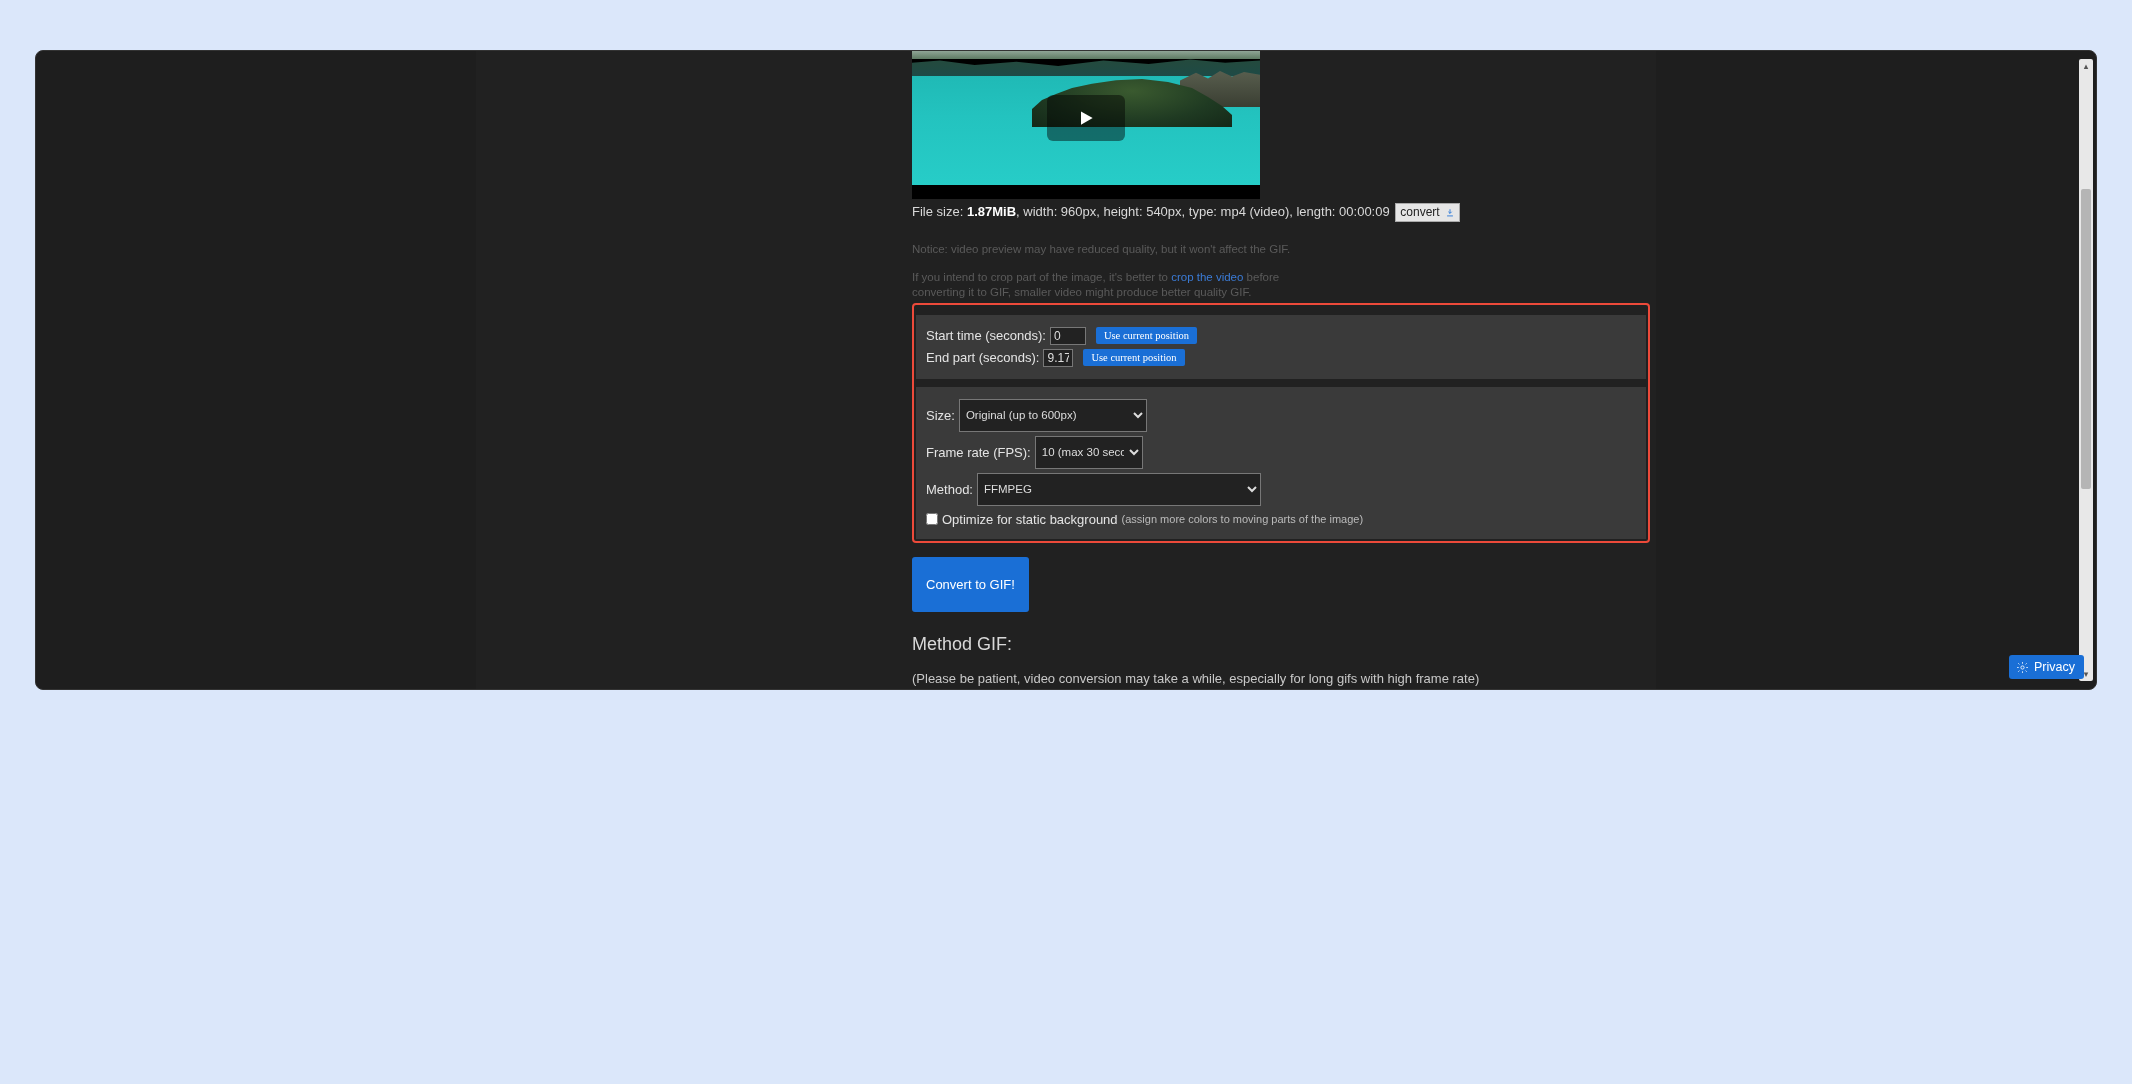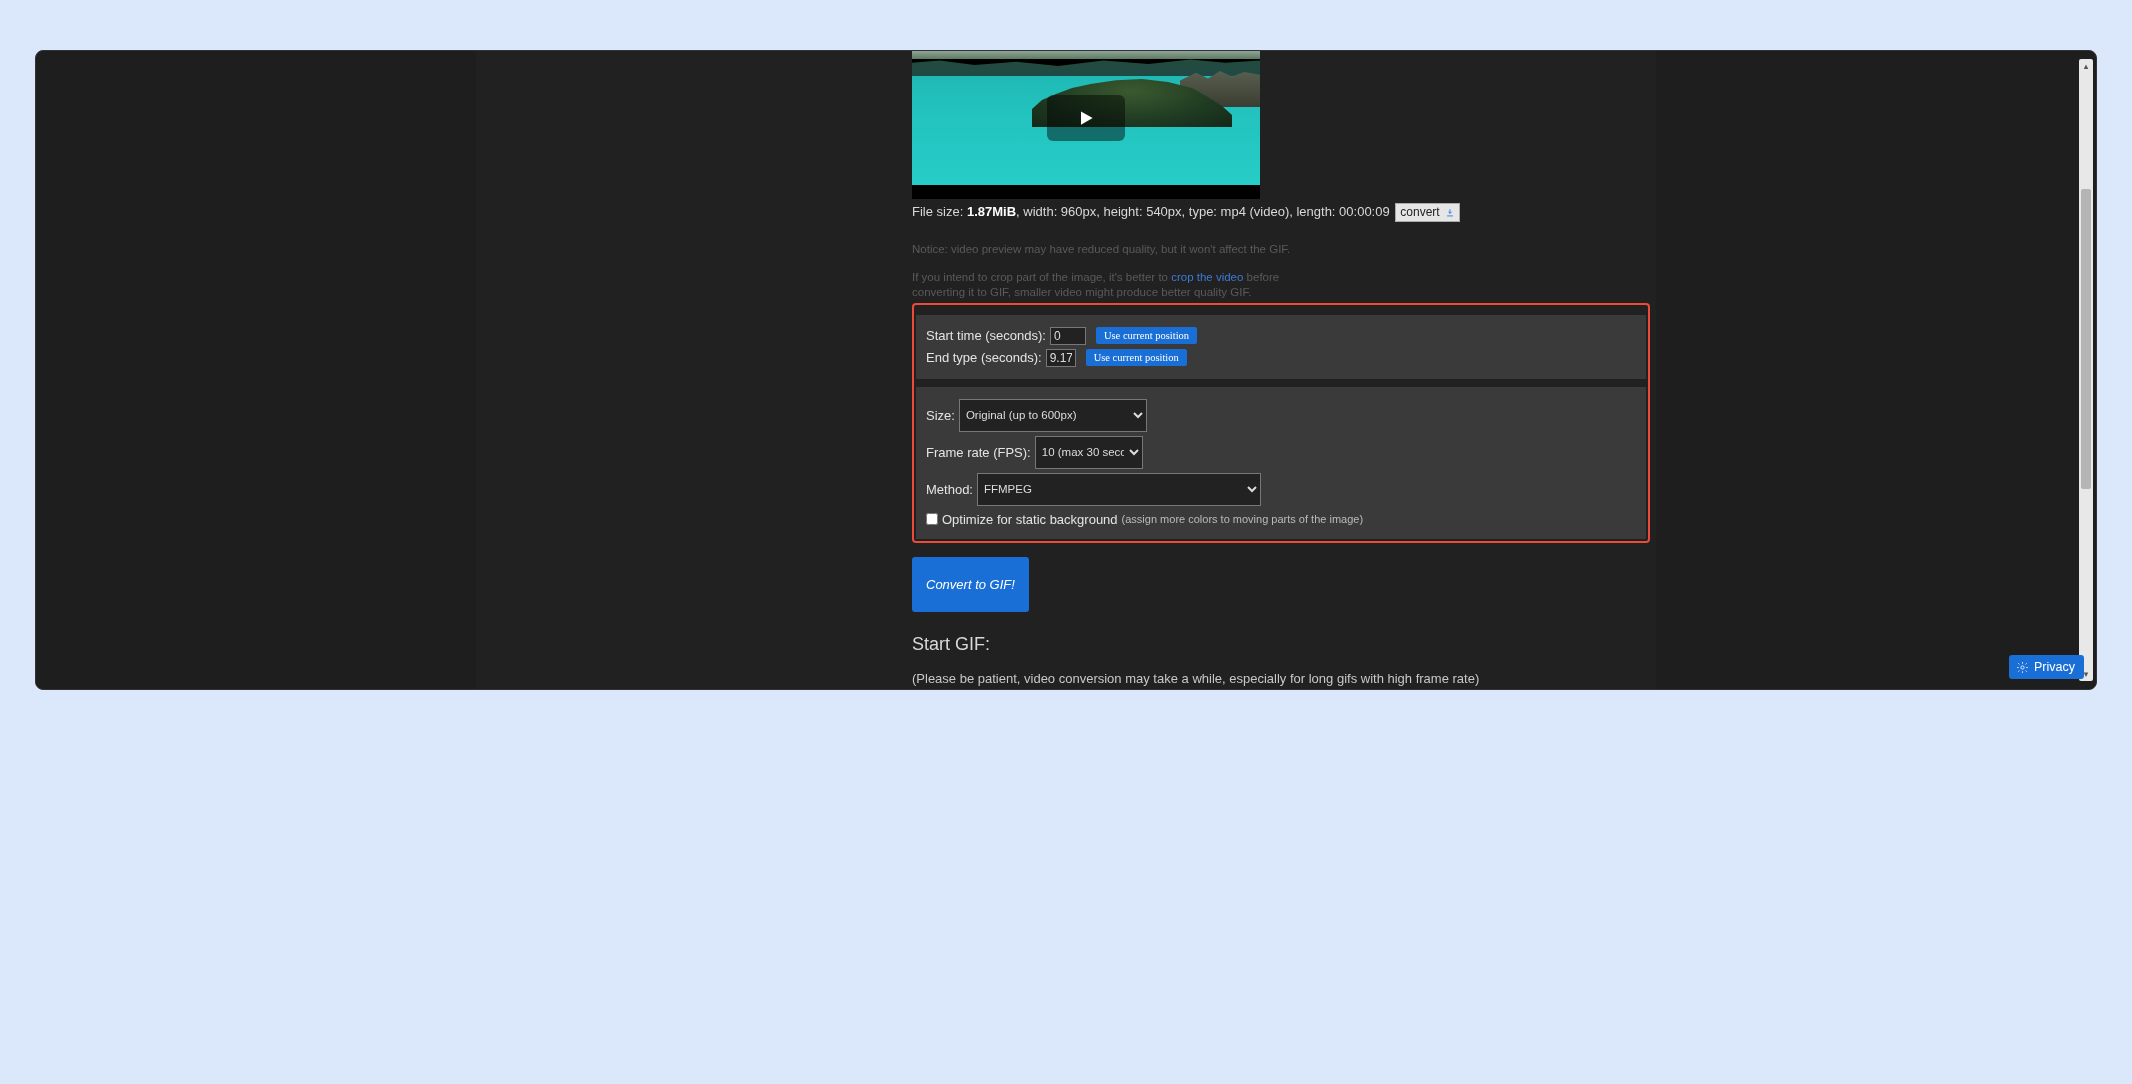--- a/index.html
+++ b/index.html
@@ -133,21 +133,21 @@
   .red-highlight{
     position:relative;
     border: 2px solid #ed4a3a;
     border-radius: 4px;
     padding: 2px;
     margin-top: 2px;
   }
   .convert-main{
     margin-top: 14px;
     background:#1a6fd6; color:#fff; font-size:13px;
-    border:none; padding:20px 14px; border-radius:3px;font-style:italic;
+    border:none; padding:20px 14px; border-radius:3px;
   }
   .out-h{ color:#d8d8d8; font-size:18px; font-weight:normal; margin-top:22px; }
   .out-note{ color:#c8c8c8; font-size:13px; margin-top:16px; }
   
   .privacy{
     position:absolute; right:12px; bottom:10px;
     background:#1a6fd6; color:#fff; font-size:12.5px;
     padding:5px 9px 5px 7px; border-radius:3px;
     display:flex;align-items:center;gap:5px;
   }
@@ -201,21 +201,21 @@
       
       <div class="red-highlight">
 
         <div class="panel">
           <div class="panel-row">
             <label>Start time (seconds):</label>
             <input class="txt-input" value="0" style="">
             <button class="blue-pill">Use current position</button>
           </div>
           <div class="panel-row">
-            <label>End type (seconds):</label>
+            <label>End part (seconds):</label>
             <input class="txt-input" style="width: 30px;" value="9.175">
             <button class="blue-pill">Use current position</button>
           </div>
         </div>
 
         <div class="panel">
           <div class="panel-row">
             <label>Size:</label>
             <select class="sel size-sel">
               <option>Original (up to 600px)</option>
@@ -236,21 +236,21 @@
           <div class="panel-row" style="margin-top:6px;">
             <input type="checkbox" class="chk" style="">
             <label style="color:#e4e4e4;">Optimize for static background</label>
             <span class="opt-hint">(assign more colors to moving parts of the image)</span>
           </div>
         </div>
       </div>
 
       <button class="convert-main">Convert to GIF!</button>
 
-      <h2 class="out-h">Start GIF:</h2>
+      <h2 class="out-h">Method GIF:</h2>
       <div class="out-note">(Please be patient, video conversion may take a while, especially for long gifs with high frame rate)</div>
       
 
       
 
     </div>
   </div>
 
   <div class="scrollbar">
     <div class="scroll-arrow up">▴</div>

